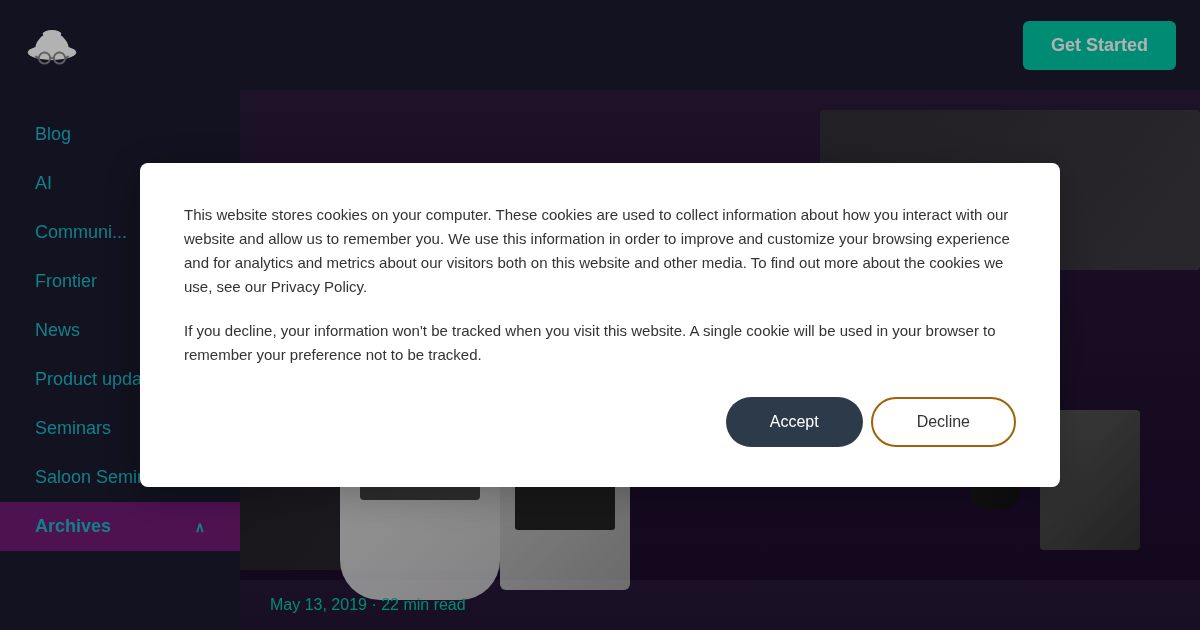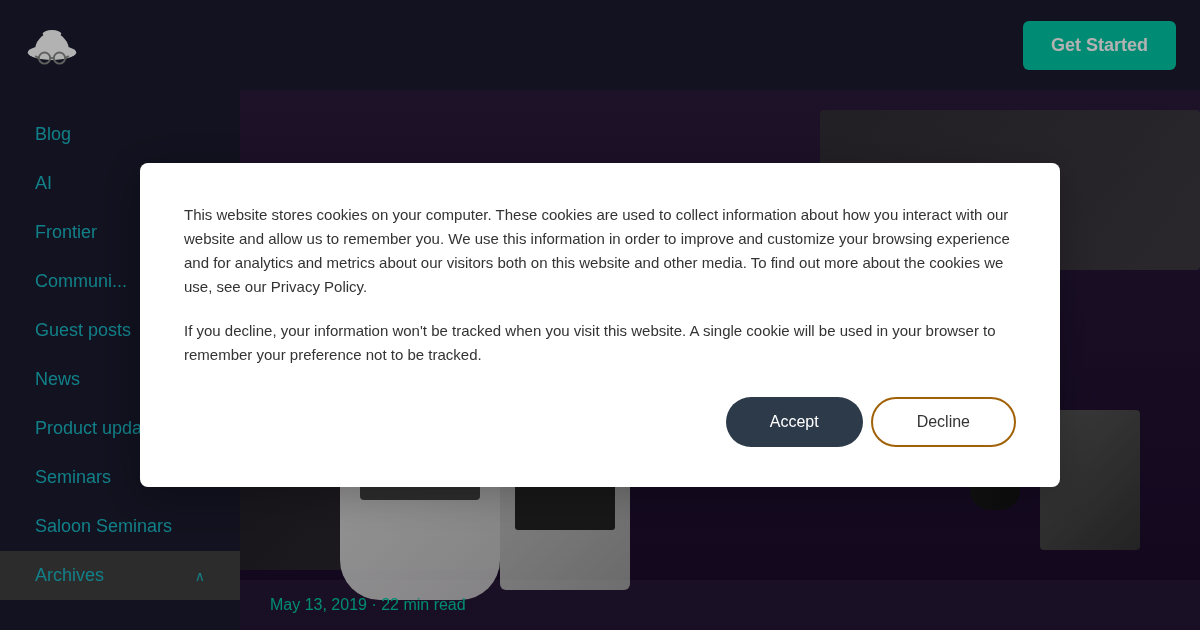--- a/index.html
+++ b/index.html
@@ -62,23 +62,24 @@
       padding: 14px 35px;
       color: #1ab8c4;
       font-size: 18px;
       cursor: pointer;
       text-decoration: none;
     }
     .sidebar-item.active-archives {
       display: flex;
       align-items: center;
       justify-content: space-between;
-      background: #404040;
+      background: #701a75;
       border-radius: 0;
       padding: 14px 35px;
+      font-weight: bold;
     }
     .chevron-icon {
       color: #1ab8c4;
       font-size: 14px;
     }
 
     
     .main-content {
       flex: 1;
       overflow: hidden;
@@ -283,23 +284,22 @@
   <button class="get-started-btn">Get Started</button>
 </div>
 
 <div class="layout">
 
   <nav class="sidebar">
     <div class="sidebar-nav">
 
       <a class="sidebar-item">Blog</a>
       <a class="sidebar-item">AI</a>
+      <a class="sidebar-item">Communi...</a>
       <a class="sidebar-item">Frontier</a>
-      <a class="sidebar-item">Communi...</a>
-      <a class="sidebar-item">Guest posts</a>
       <a class="sidebar-item">News</a>
       <a class="sidebar-item">Product updates</a>
       <a class="sidebar-item">Seminars</a>
       <a class="sidebar-item">Saloon Seminars</a>
 
       <div class="sidebar-item active-archives">
         <span>Archives</span>
         <span class="chevron-icon">∧</span>
       </div>
 

